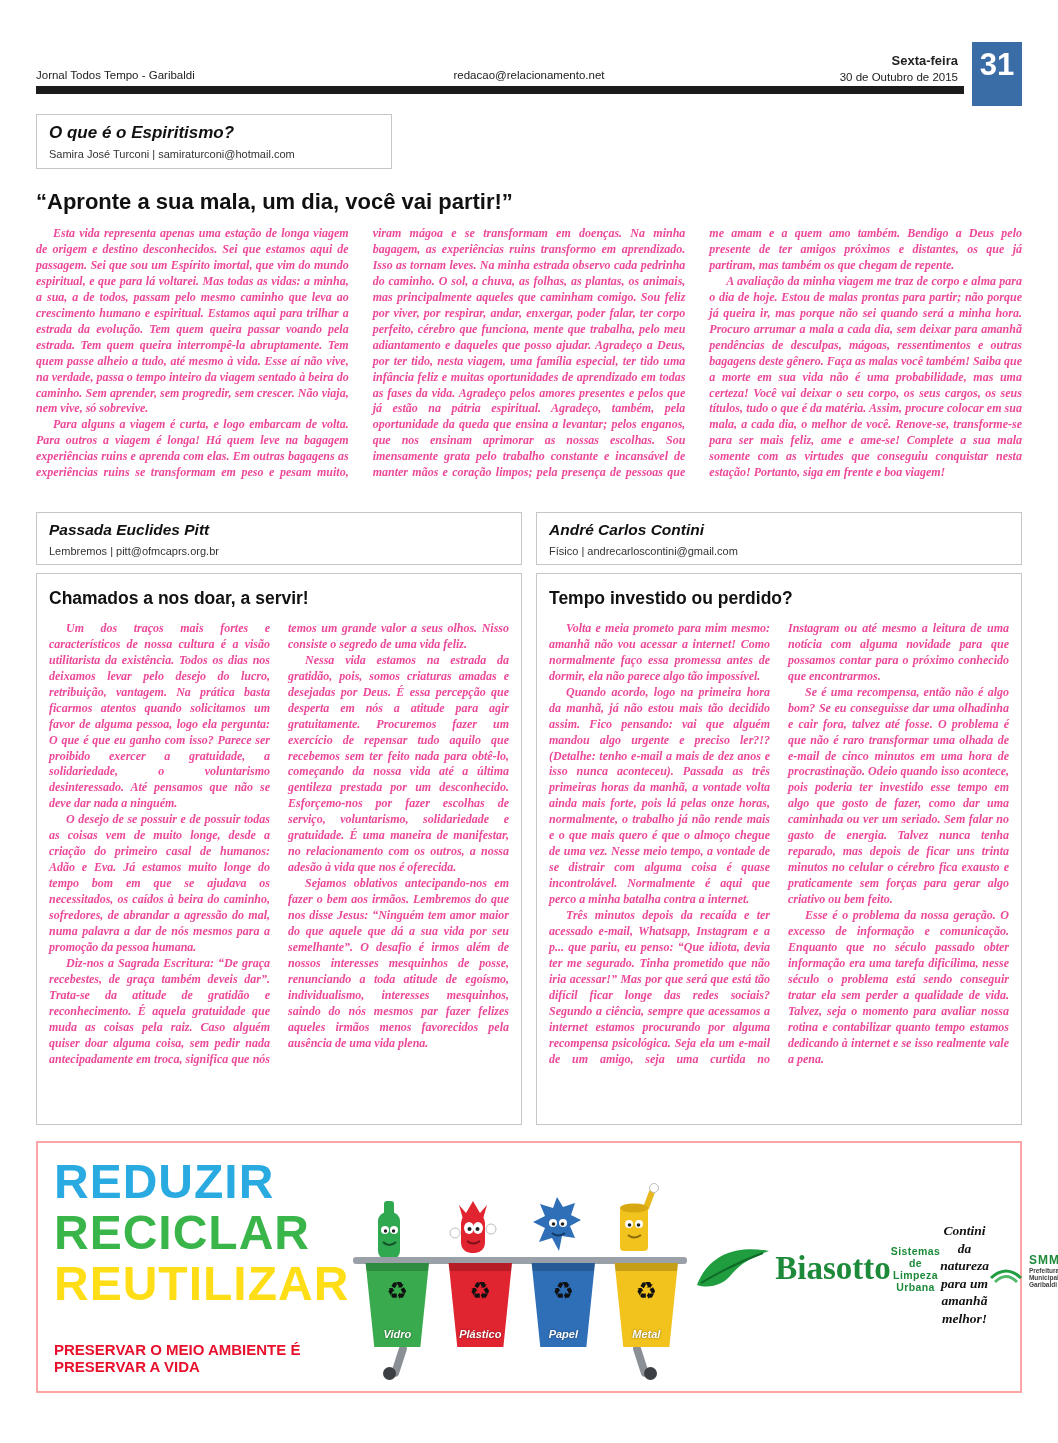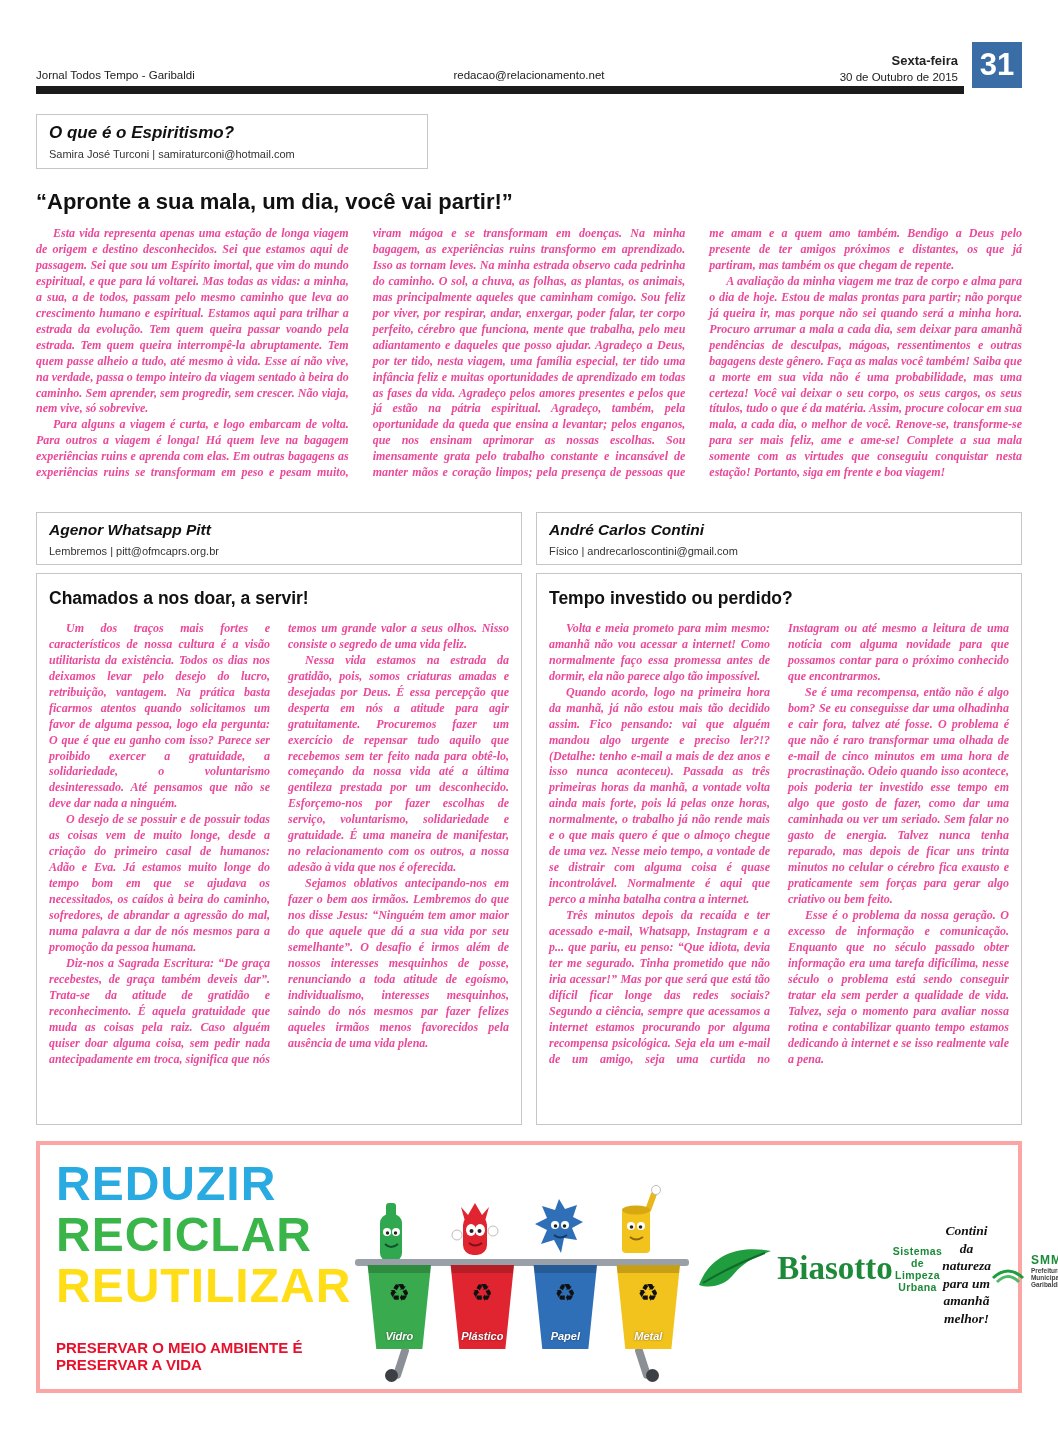--- a/index.html
+++ b/index.html
@@ -11,50 +11,50 @@
   }
 
   
   .masthead { position:relative; height:40px; font-family:"Liberation Sans", sans-serif; color:#222; }
   .mast-left   { position:absolute; left:0; bottom:5px; font-size:11.5px; }
   .mast-center { position:absolute; left:0; right:0; bottom:5px; text-align:center; font-size:11.5px; }
   .mast-right  { position:absolute; right:64px; bottom:2px; text-align:right; line-height:1.25; }
   .weekday { font-weight:bold; font-size:13px; }
   .date    { font-size:11.5px; }
   .pagenum {
-    position:absolute; right:0; top:-4px; width:50px; height:46px;
+    position:absolute; right:0; top:-4px; width:50px; height:64px;
     color:#fff; font-family:"Liberation Sans", sans-serif; font-weight:bold;
     font-size:31px; line-height:46px; text-align:center;
   }
   .mast-rule { height:8px; background:#1b1b1b; width:calc(100% - 58px); }
 
   
   .head-box { border:1px solid #c6c6c6; padding:8px 12px 6px 12px; background:#fff; }
-  .sec1-head { width:392px; margin-top:20px; }
+  .sec1-head { width:356px; margin-top:20px; }
   .sec1-head h2 { margin:0; font:italic bold 17px/1.2 "Liberation Sans", sans-serif; color:#111; }
   .byline { font:11px/1.3 "Liberation Sans", sans-serif; color:#333; margin-top:4px; }
 
   .headline { margin:20px 0 12px 0; font:bold 22px/1.15 "Liberation Sans", sans-serif; color:#111; }
 
   
   .cols { font-style:italic; font-size:12px; line-height:1.33; text-align:justify; color:#ec4899;font-weight:bold; }
   .cols p { margin:0; text-indent:17px; }
   .cols-3 { column-count:3; column-gap:24px; min-height:268px; }
   .cols-2 { column-count:2; column-gap:18px; }
 
   
   .row { display:flex; gap:14px; margin-top:18px; }
   .half { flex:1; min-width:0; }
   .art-head-box h3 { margin:0; font:italic bold 15.5px/1.2 "Liberation Sans", sans-serif; color:#111; }
   .art-body-box { border:1px solid #c6c6c6; margin-top:8px; padding:10px 12px 14px 12px; min-height:552px; }
   .art-title { margin:4px 0 12px 0; font:bold 17.5px/1.2 "Liberation Sans", sans-serif; color:#111; }
 
   
   .ad {
-    border:4px solid #fca5a5; margin-top:16px; height:252px; display:flex;
+    border:2px solid #fca5a5; margin-top:16px; height:252px; display:flex;
     padding:14px 16px; font-family:"Liberation Sans", sans-serif;
   }
   .ad-left { width:402px; display:flex; flex-direction:column; }
   .ad-word { font-weight:bold; font-size:48px; line-height:1.06; letter-spacing:1px; }
   .ad-slogan { font-weight:bold; font-size:15px; margin-top:auto; padding-bottom:2px; }
 
   .ad-illo { position:relative; width:342px; height:224px; flex:none; }
   .cart-frame { position:absolute; left:4px; top:100px; width:334px; height:7px; background:#9aa0a8; border-radius:3px; z-index:1; }
   .char { position:absolute; z-index:1; }
   .bin {
@@ -109,21 +109,21 @@
         <p>Esta vida representa apenas uma estação de longa viagem de origem e destino desconhecidos. Sei que estamos aqui de passagem. Sei que sou um Espírito imortal, que vim do mundo espiritual, e que para lá voltarei. Mas todas as vidas: a minha, a sua, a de todos, passam pelo mesmo caminho que leva ao crescimento humano e espiritual. Estamos aqui para trilhar a estrada da evolução. Tem quem queira passar voando pela estrada. Tem quem queira interrompê-la abruptamente. Tem quem passe alheio a tudo, até mesmo à vida. Esse aí não vive, na verdade, passa o tempo inteiro da viagem sentado à beira do caminho. Sem aprender, sem progredir, sem crescer. Não viaja, nem vive, só sobrevive.</p>
         <p>Para alguns a viagem é curta, e logo embarcam de volta. Para outros a viagem é longa! Há quem leve na bagagem experiências ruins e aprenda com elas. Em outras bagagens as experiências ruins se transformam em peso e pesam muito, viram mágoa e se transformam em doenças. Na minha bagagem, as experiências ruins transformo em aprendizado. Isso as tornam leves. Na minha estrada observo cada pedrinha do caminho. O sol, a chuva, as folhas, as plantas, os animais, mas principalmente aqueles que caminham comigo. Sou feliz por viver, por respirar, andar, enxergar, poder falar, ter corpo perfeito, cérebro que funciona, mente que trabalha, pelo meu adiantamento e daqueles que posso ajudar. Agradeço a Deus, por ter tido, nesta viagem, uma família especial, ter tido uma infância feliz e muitas oportunidades de aprendizado em todas as fases da vida. Agradeço pelos amores presentes e pelos que já estão na pátria espiritual. Agradeço, também, pela oportunidade da queda que ensina a levantar; pelos enganos, que nos ensinam aprimorar as nossas escolhas. Sou imensamente grata pelo trabalho constante e incansável de manter mãos e coração limpos; pela presença de pessoas que me amam e a quem amo também. Bendigo a Deus pelo presente de ter amigos próximos e distantes, os que já partiram, mas também os que chegam de repente.</p>
         <p>A avaliação da minha viagem me traz de corpo e alma para o dia de hoje. Estou de malas prontas para partir; não porque já queira ir, mas porque não sei quando será a minha hora. Procuro arrumar a mala a cada dia, sem deixar para amanhã pendências de desculpas, mágoas, ressentimentos e outras bagagens deste gênero. Faça as malas você também! Saiba que a morte em sua vida não é uma probabilidade, mas uma certeza! Você vai deixar o seu corpo, os seus cargos, os seus títulos, tudo o que é da matéria. Assim, procure colocar em sua mala, a cada dia, o melhor de você. Renove-se, transforme-se para ser mais feliz, ame e ame-se! Complete a sua mala somente com as virtudes que conseguiu conquistar nesta estação! Portanto, siga em frente e boa viagem!</p>
       </div>
   </section>
 
   <section class="row">
 
     <article class="half">
       <div class="head-box art-head-box">
-        <h3>Agenor Whatsapp Pitt</h3>
+        <h3>Passada Euclides Pitt</h3>
         <div class="byline">Lembremos | pitt@ofmcaprs.org.br</div>
       </div>
       <div class="art-body-box">
         <h2 class="art-title">Chamados a nos doar, a servir!</h2>
         <div class="cols cols-2">
             <p>Um dos traços mais fortes e característicos de nossa cultura é a visão utilitarista da existência. Todos os dias nos deixamos levar pelo desejo do lucro, retribuição, vantagem. Na prática basta ficarmos atentos quando solicitamos um favor de alguma pessoa, logo ela pergunta: O que é que eu ganho com isso? Parece ser proibido exercer a gratuidade, a solidariedade, o voluntarismo desinteressado. Até pensamos que não se deve dar nada a ninguém.</p>
             <p>O desejo de se possuir e de possuir todas as coisas vem de muito longe, desde a criação do primeiro casal de humanos: Adão e Eva. Já estamos muito longe do tempo bom em que se ajudava os necessitados, os caídos à beira do caminho, sofredores, de abrandar a agressão do mal, numa palavra a dar de nós mesmos para a promoção da pessoa humana.</p>
             <p>Diz-nos a Sagrada Escritura: “De graça recebestes, de graça também deveis dar”. Trata-se da atitude de gratidão e reconhecimento. É aquela gratuidade que muda as coisas pela raiz. Caso alguém quiser doar alguma coisa, sem pedir nada antecipadamente em troca, significa que nós temos um grande valor a seus olhos. Nisso consiste o segredo de uma vida feliz.</p>
             <p>Nessa vida estamos na estrada da gratidão, pois, somos criaturas amadas e desejadas por Deus. É essa percepção que desperta em nós a atitude para agir gratuitamente. Procuremos fazer um exercício de repensar tudo aquilo que recebemos sem ter feito nada para obtê-lo, começando da nossa vida até a última gentileza prestada por um desconhecido. Esforçemo-nos por fazer escolhas de serviço, voluntarismo, solidariedade e gratuidade. É uma maneira de manifestar, no relacionamento com os outros, a nossa adesão à vida que nos é oferecida.</p>
             <p>Sejamos oblativos antecipando-nos em fazer o bem aos irmãos. Lembremos do que nos disse Jesus: “Ninguém tem amor maior do que aquele que dá a sua vida por seu semelhante”. O desafio é irmos além de nossos interesses mesquinhos de posse, renunciando a toda atitude de egoísmo, individualismo, interesses mesquinhos, saindo do nós mesmos par fazer felizes aqueles irmãos menos favorecidos pela ausência de uma vida plena.</p>

